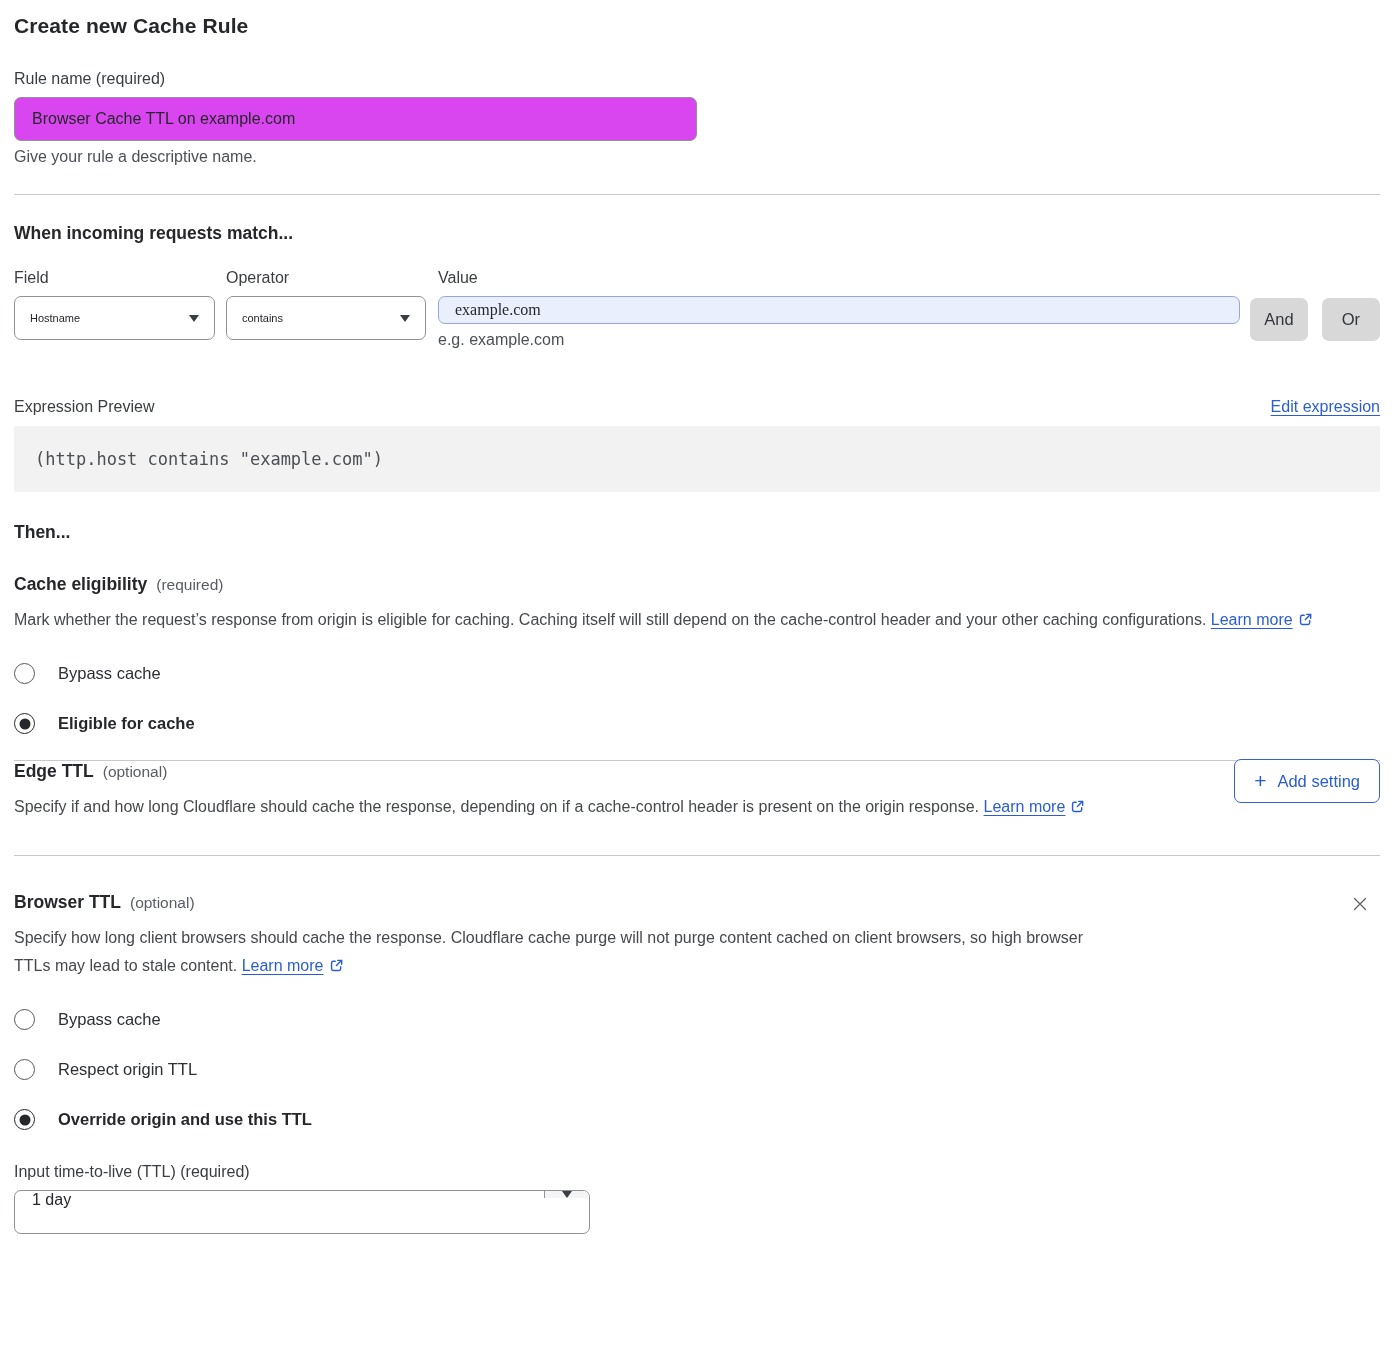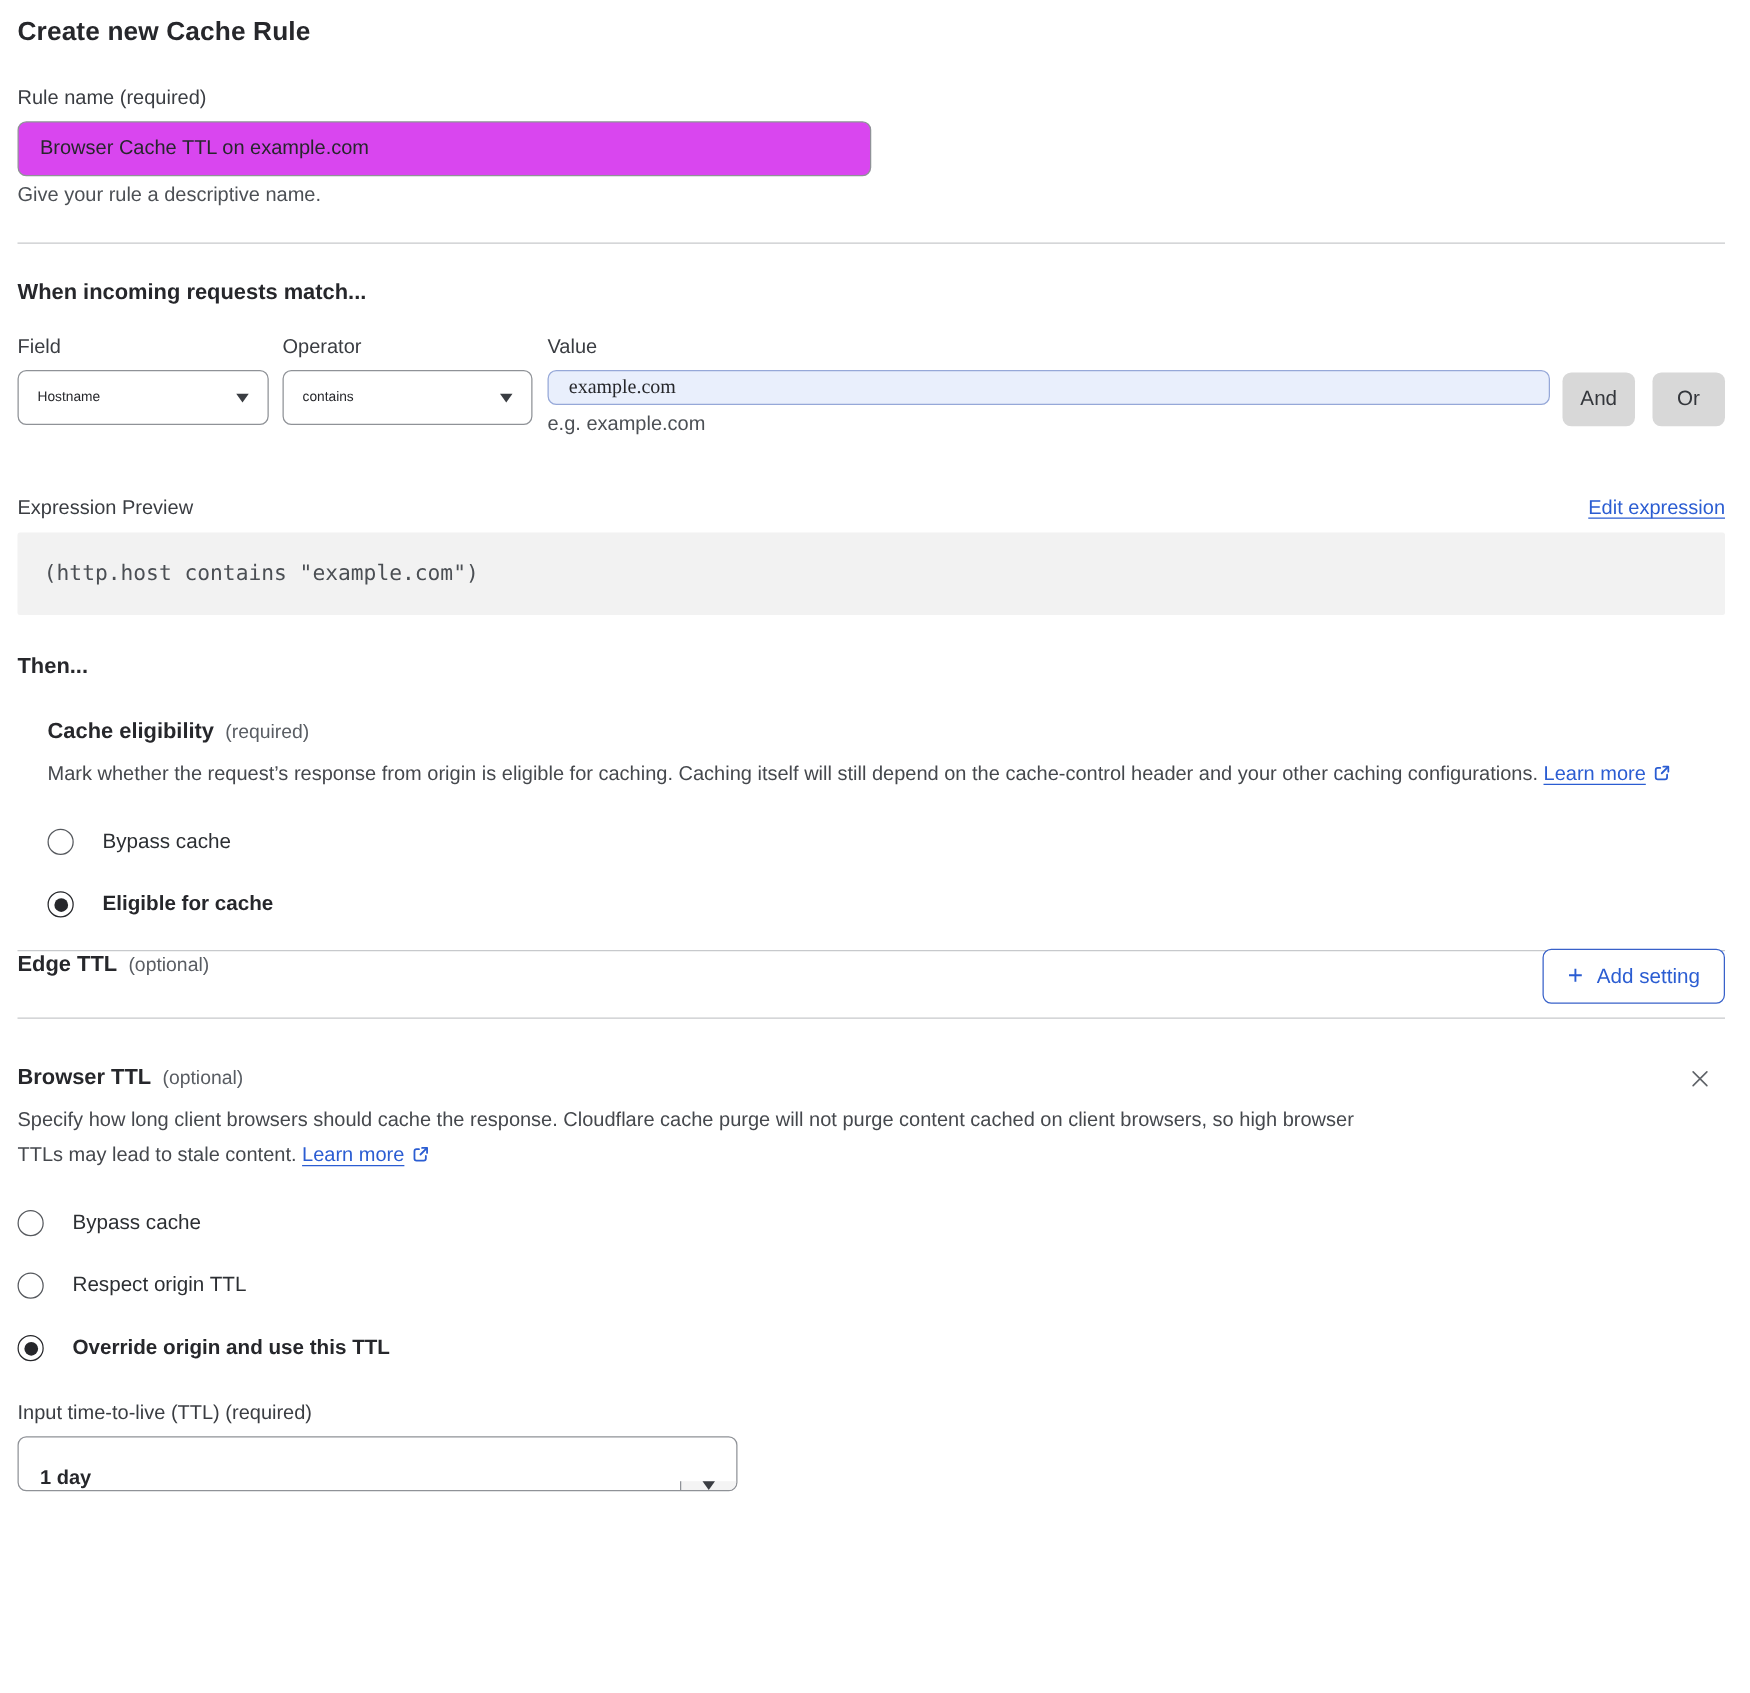--- a/index.html
+++ b/index.html
@@ -81,21 +81,21 @@
   .section-title-row { display: flex; align-items: baseline; }
   .sub-heading { font-size: 17.5px; font-weight: 700; color: #26272b; }
   .req-tag { font-size: 15.5px; color: #595d63; margin-left: 9px; font-weight: 400; }
 
   .section-desc { font-size: 16px; line-height: 28px; color: #45484d; margin-top: 11px; }
   .desc-cache { width: 1340px; }
   .desc-edge { max-width: 1110px; }
   .desc-browser { max-width: 1095px; }
   .ext-icon { display: inline-block; vertical-align: -2px; margin-left: 5px; color: #2b5dd2; }
 
-  .cache-section { margin-top: 31px; margin-left: 24px; }
+  .cache-section { margin-top: 31px; }
   .radio-group { margin-top: 27px; }
   .radio-row { display: flex; align-items: center; cursor: pointer; margin-top: 29px; }
   .radio-row:first-child { margin-top: 0; }
   .radio-circle {
     width: 21px; height: 21px; border: 1.5px solid #56595e; border-radius: 50%;
     flex: 0 0 auto; position: relative; background: #fff;
   }
   .radio-row.selected .radio-circle { border-color: #26272b; }
   .radio-row.selected .radio-circle::after {
     content: ""; position: absolute; left: 50%; top: 50%;
@@ -122,21 +122,21 @@
   .browser-section { margin-top: 36px; }
   .close-btn {
     position: absolute; top: 2px; right: 9px; width: 22px; height: 22px;
     background: none; border: none; cursor: pointer; color: #5f6368; padding: 0;
   }
 
   .ttl-group { margin-top: 33px; }
   .ttl-select {
     margin-top: 9px; width: 576px; height: 44px;
     border: 1px solid #8f9297; border-radius: 7px; background: #fff;
-    display: flex; align-items: flex-end; overflow: hidden; cursor: pointer; font-weight: bold;
+    display: flex; align-items: flex-start; overflow: hidden; cursor: pointer;
   }
   .ttl-select .ttl-value {
     flex: 1; display: flex; align-items: center; padding: 0 17px;
     font-size: 16px; color: #26272b;
   }
   .ttl-select .ttl-arrow-box {
     width: 45px; border-left: 1px solid #8f9297; background: #f4f4f4;
     display: flex; align-items: center; justify-content: center;
   }
 </style>
@@ -217,20 +217,27 @@
 
   <div class="setting-section edge-section">
     <div class="section-title-row">
       <span class="sub-heading">Edge TTL</span>
       <span class="req-tag">(optional)</span>
     </div>
     <button class="add-setting-btn">
       <span class="plus-glyph">+</span>
       <span>Add setting</span>
     </button>
+    <p class="section-desc desc-edge"><span>Specify if and how long Cloudflare should cache the response, depending on if a cache-control header is present on the origin response.</span>
+      <a class="link"><span>Learn more</span></a><span class="ext-icon"><svg width="15" height="15" viewBox="0 0 14 14" fill="none">
+            <path d="M5.8 3.1H4A1.6 1.6 0 0 0 2.4 4.7v5.3A1.6 1.6 0 0 0 4 11.6h5.3a1.6 1.6 0 0 0 1.6-1.6V8.2" stroke="currentColor" stroke-width="1.35" stroke-linecap="round"></path>
+            <path d="M8.1 2.2h3.7v3.7" stroke="currentColor" stroke-width="1.35" stroke-linecap="round" stroke-linejoin="round"></path>
+            <path d="M11.6 2.4 6.9 7.1" stroke="currentColor" stroke-width="1.35" stroke-linecap="round"></path>
+          </svg></span>
+    </p>
   </div>
 
   <hr class="divider divider-3">
 
   <div class="setting-section browser-section">
     <div class="section-title-row">
       <span class="sub-heading">Browser TTL</span>
       <span class="req-tag">(optional)</span>
     </div>
     <button class="close-btn">

